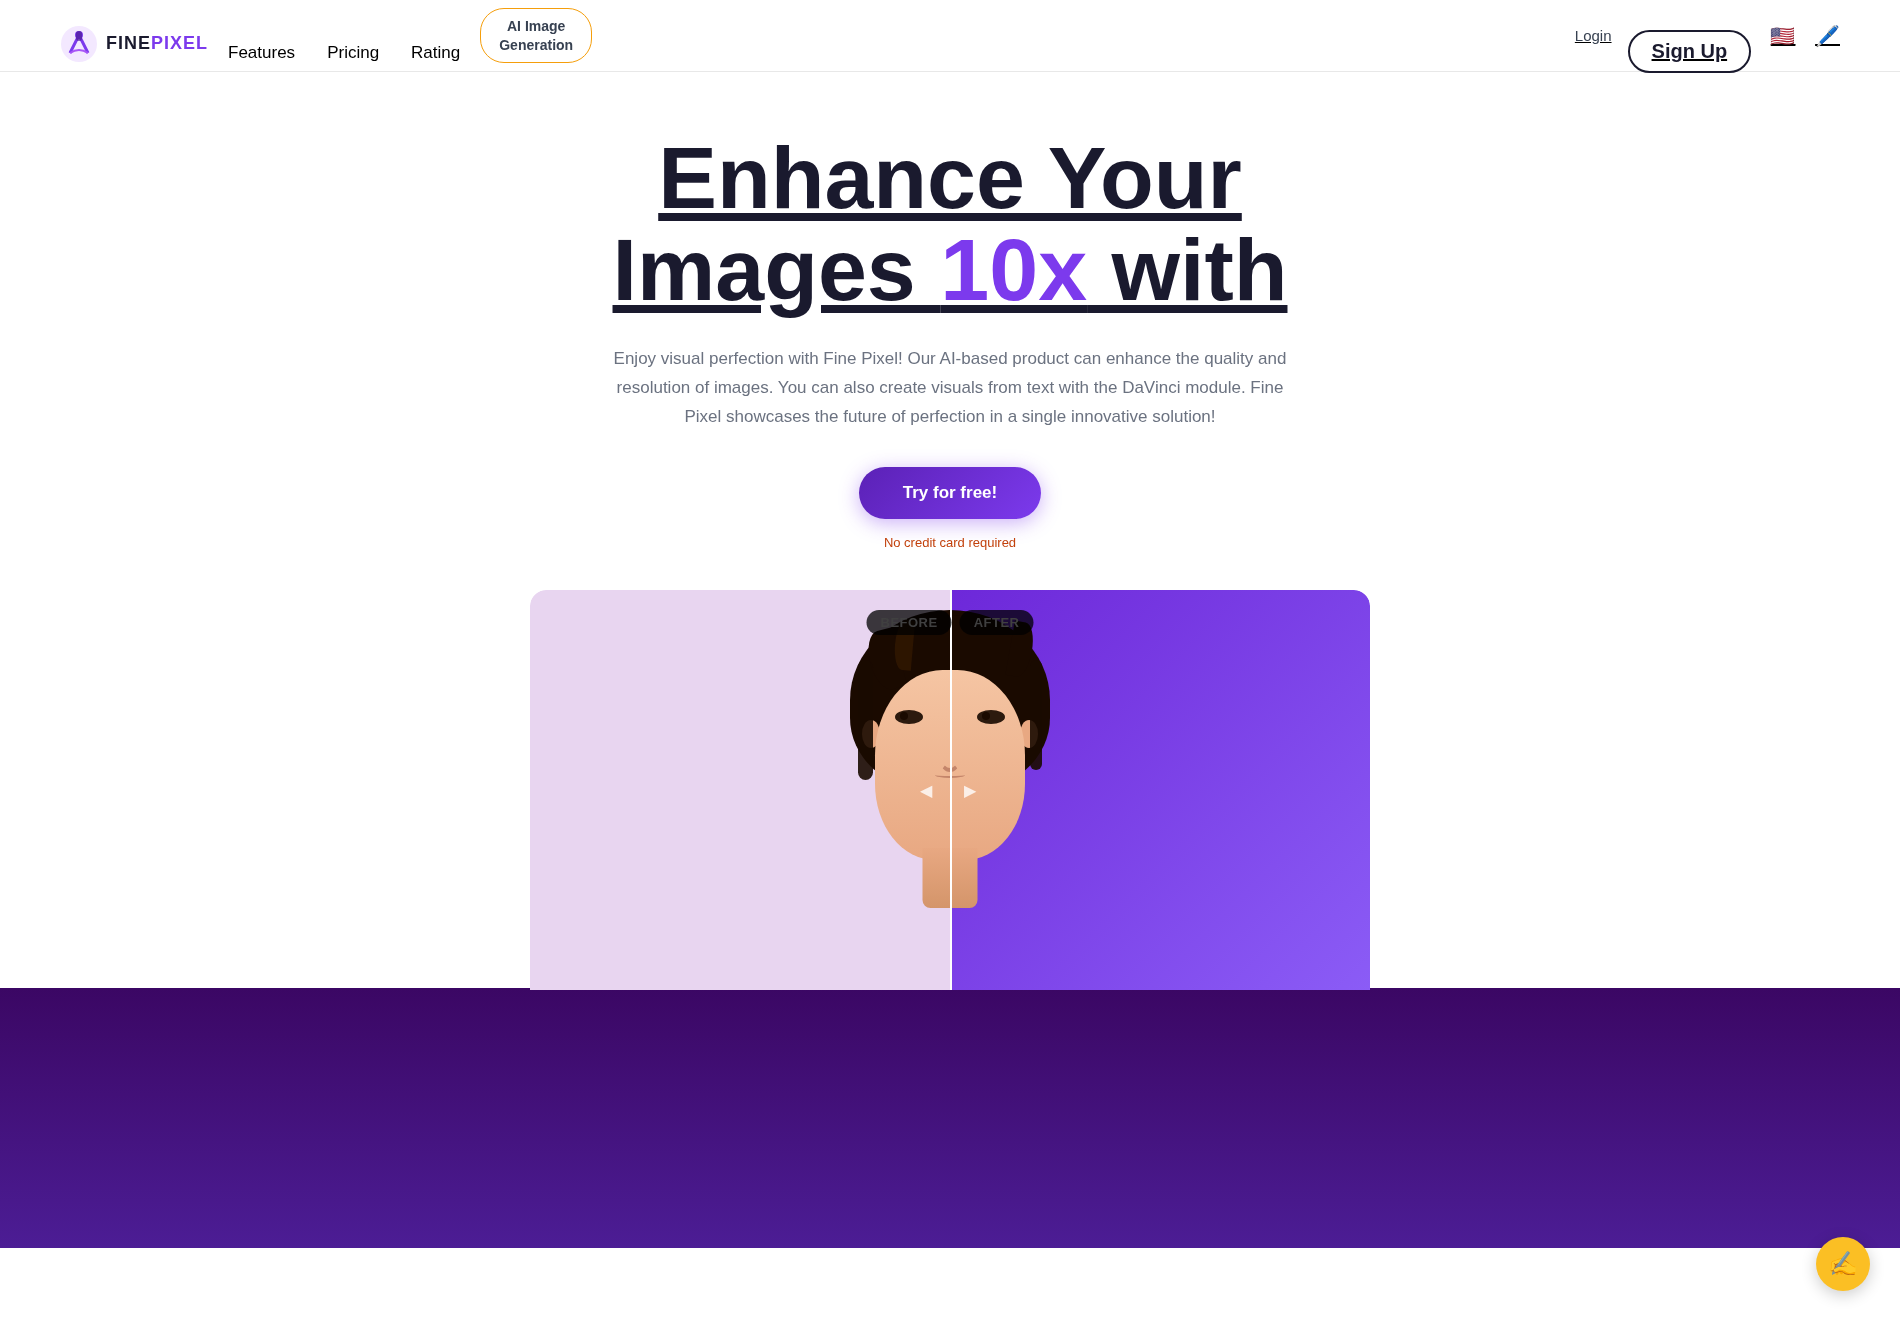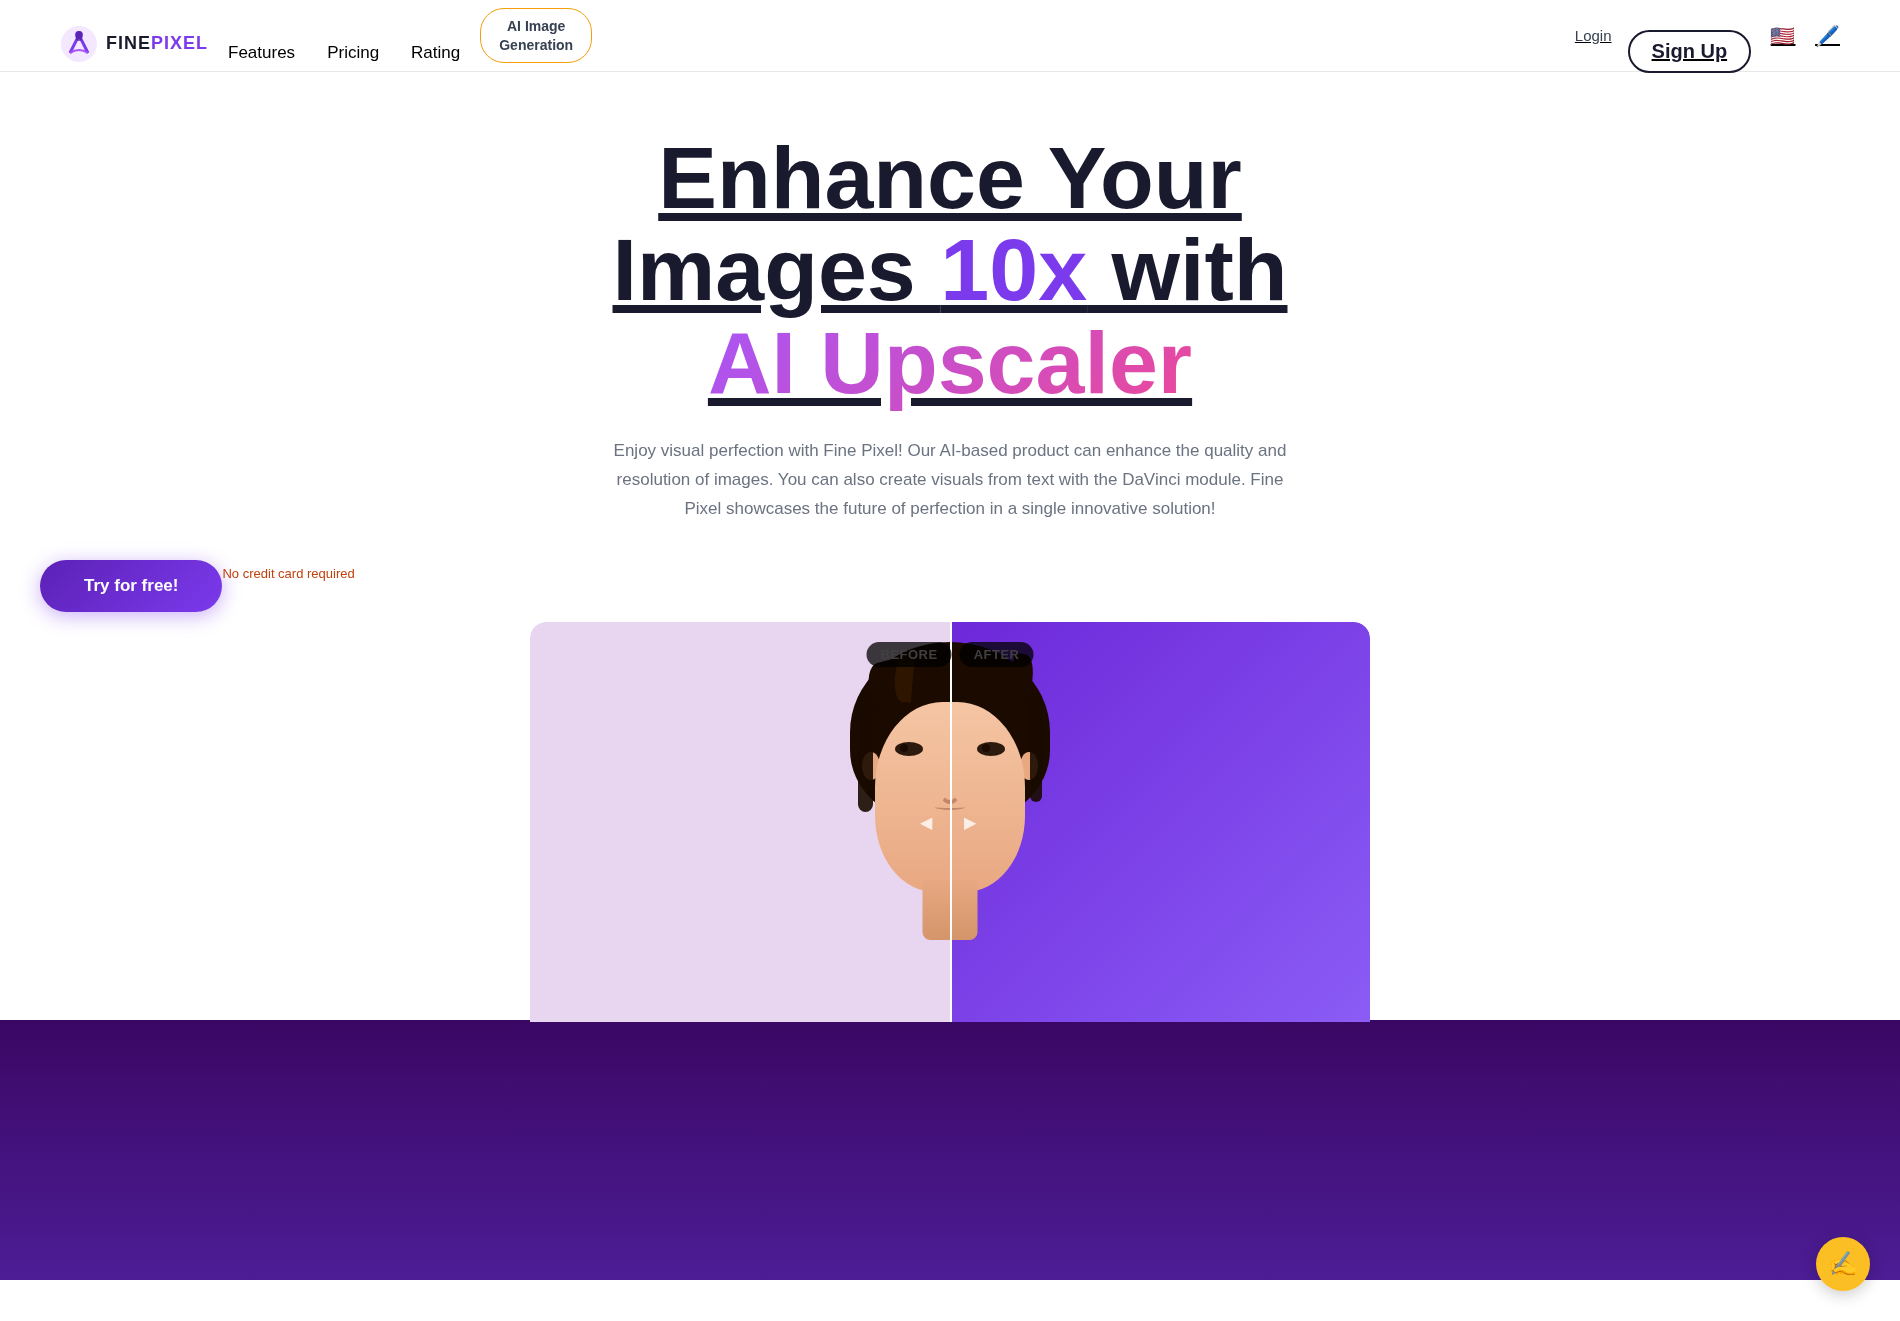--- a/index.html
+++ b/index.html
@@ -326,24 +326,23 @@
     <button class="signup-btn">Sign Up</button>
     <div class="flag-icon">🇺🇸</div>
     <span class="tool-icon">🖊️</span>
   </div>
 </nav>
 
 <section class="hero">
   <h1 class="hero-title">
     <span>Enhance Your</span><br>
     <span>Images </span><span class="highlight">10x</span><span> with</span><br>
-    <span class="highlight-pink">AI Upscaler</span>
   </h1>
   <p class="hero-subtitle">Enjoy visual perfection with Fine Pixel! Our AI-based product can enhance the quality and resolution of images. You can also create visuals from text with the DaVinci module. Fine Pixel showcases the future of perfection in a single innovative solution!</p>
-  <div style="display:flex;flex-direction:row;align-items:flex-start;">
+  <div style="display:flex;flex-direction:column;align-items:center;">
     <button class="try-btn">Try for free!</button>
     <p class="no-credit">No credit card required</p>
   </div>
 
   <div class="comparison-wrapper">
     <div class="comparison-container">
 
       <div class="comparison-bg">
         <div class="before-side">
           

